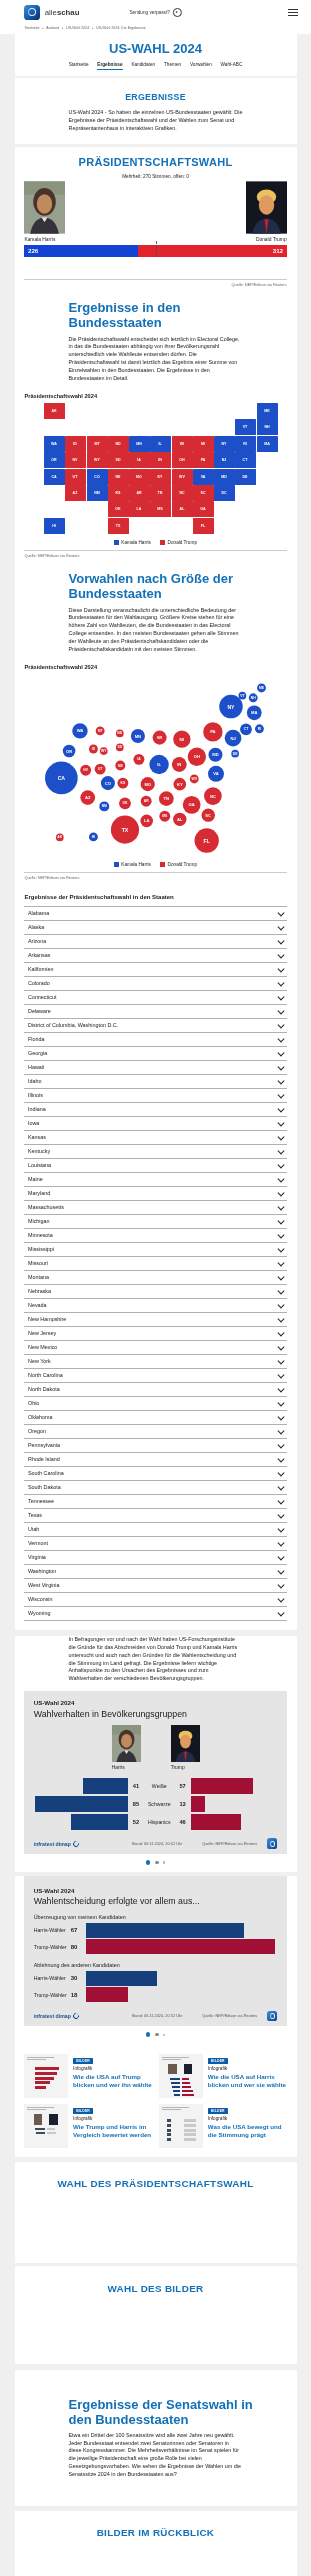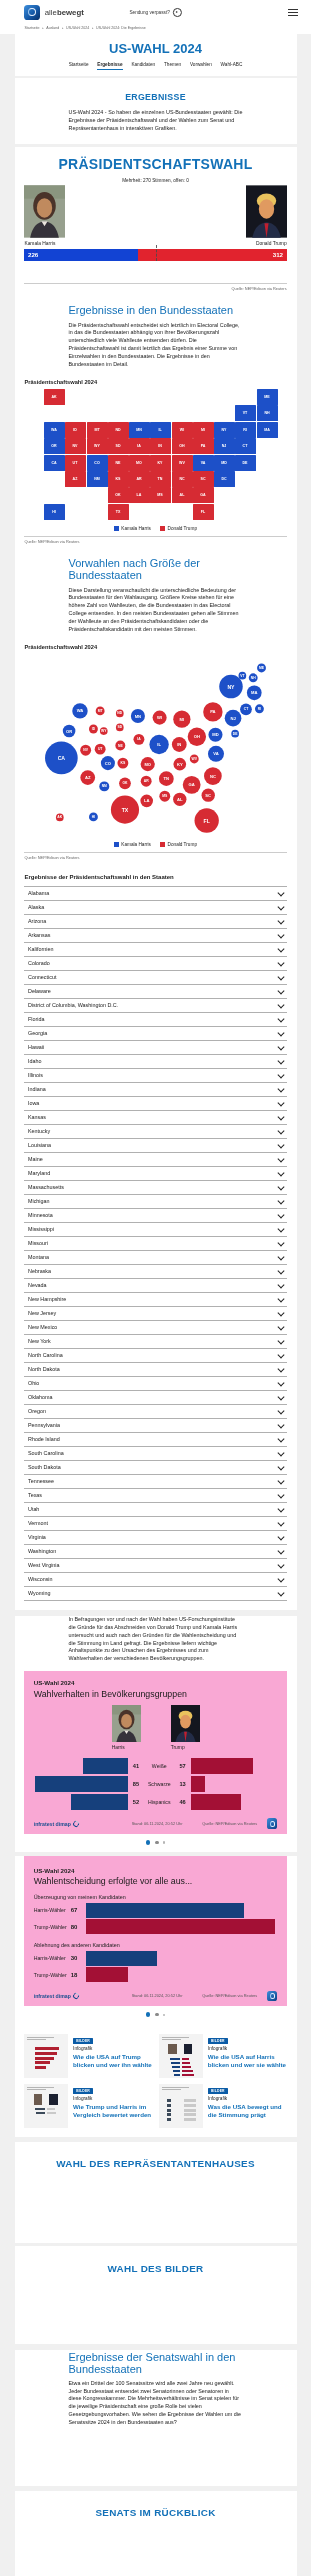--- a/index.html
+++ b/index.html
@@ -9,28 +9,28 @@
   .logo:after{content:"";position:absolute;left:3.6px;top:3.6px;width:6.2px;height:6.2px;border:1.3px solid #e8f2ff;border-radius:50%;border-left-color:#9cc4ef}
   .brand{font-size:7.8px;color:#3a3a3a;margin-left:5.2px}
   .verpasst{position:absolute;left:50%;transform:translateX(-50%);font-size:4.7px;color:#333;display:flex;gap:3.1px;align-items:center}
   .play{width:6.7px;height:6.7px;border:0.7px solid #333;border-radius:50%;position:relative;flex:none}
   .play:after{content:"";position:absolute;left:2.3px;top:1.8px;border-left:2.6px solid #333;border-top:1.6px solid transparent;border-bottom:1.6px solid transparent}
   .burger{margin-left:auto;margin-right:13.5px;width:9.3px;cursor:pointer}
   .burger div{height:1px;background:#333;margin:1.8px 0}
   .breadcrumb{background:#fff;font-size:3.6px;color:#666;padding:1px 0 3.6px 24.4px;display:flex;gap:2.6px;align-items:center}
   .breadcrumb .sep{color:#999;font-size:3.1px}
   .card{background:#fff;margin:0 14.5px 2.6px;position:relative}
-  .sec-title{color:#1371b8;font-size:14px;font-weight:600;text-align:center;letter-spacing:0.3px;margin:0;padding:13.5px 0 2.1px}
+  .sec-title{color:#1371b8;font-size:11px;font-weight:600;text-align:center;letter-spacing:0.3px;margin:0;padding:13.5px 0 2.1px}
   .page-title{color:#1371b8;font-size:13px;font-weight:600;text-align:center;margin:0;padding:7.3px 0 3.1px}
   .tabs{display:flex;justify-content:center;gap:8.8px;font-size:4.7px;padding:3.1px 0 6.2px}
   .tab{color:#222;cursor:pointer;padding-bottom:1.6px}
   .tab.active{font-weight:bold;border-bottom:1px solid #1371b8}
   .center-p{font-size:5.4px;line-height:1.45;margin:5.2px 0 0 54px;width:174px}
   .pad-b{padding-bottom:11.4px}
-  .subhead{color:#1371b8;font-size:11px;font-weight:normal;margin:13.5px 0 0 54px;width:197px}
+  .subhead{color:#1371b8;font-size:13px;font-weight:bold;margin:13.5px 0 0 54px;width:197px}
   .chart-label{font-weight:bold;font-size:5.7px;margin:10.4px 0 4.1px 9.9px}
   .cands{position:relative;height:103px;margin:2.1px 9.9px 0}
   .majority{position:absolute;top:2.1px;left:0;right:0;text-align:center;font-size:4.7px;color:#222}
   .photo{position:absolute;top:9.3px;width:41px;height:53px;overflow:hidden}
   .photo.left{left:0}.photo.right{right:0}
   .cname{position:absolute;top:65px;font-size:4.9px}
   .cname.left{left:0}.cname.right{right:0;text-align:right}
   .evbar{position:absolute;top:73px;left:0;right:0;height:11.4px;display:flex;color:#fff;font-weight:bold;font-size:6.2px}
   .evbar .h{display:flex;align-items:center;padding-left:3.6px}
   .evbar .t{flex:1;display:flex;align-items:center;justify-content:flex-end;padding-right:3.6px}
@@ -40,21 +40,21 @@
   .tilemap{position:relative;height:132px;margin:0 0 0 29px;width:234px}
   .tile{position:absolute;width:21px;height:15.6px;display:flex;align-items:center;justify-content:center;color:#fff;font-size:3.6px;font-weight:bold;border-radius:0.5px}
   .legend{display:flex;justify-content:center;gap:9.3px;font-size:4.7px;align-items:center;padding:5.2px 0 1px}
   .leg-item{display:flex;align-items:center;gap:2.6px}
   .leg-sq{width:4.7px;height:4.7px;flex:none}
   .states-head{font-weight:bold;font-size:6px;margin:14.5px 0 5.2px 9.9px}
   .acc{margin:0 9.9px;padding-bottom:8.3px}
   .acc-row{display:flex;justify-content:space-between;align-items:center;height:13px;border-top:0.5px solid #b0b0b0;font-size:5.4px;padding:0 3.6px;cursor:pointer}
   .acc-row:last-child{border-bottom:0.5px solid #b0b0b0}
   .chev{width:3.6px;height:3.6px;border-right:0.8px solid #222;border-bottom:0.8px solid #222;transform:rotate(45deg) translateY(-1px);flex:none}
-  .gchart{background:#f9a8d4;margin:8.3px 9.9px 0;padding:7.8px 9.3px 5.2px}
+  .gchart{background:#e5e5e5;margin:8.3px 9.9px 0;padding:7.8px 9.3px 5.2px}
   .kicker{font-weight:bold;font-size:6.2px}
   .gtitle{font-size:8.8px;margin:2.6px 0 5.2px;color:#1a1a1a}
   .dphotos{position:relative;height:54px}
   .dp{position:absolute;top:0;width:29px;height:39px;overflow:hidden}
   .dpname{position:absolute;top:41px;font-size:4.9px}
   .demo-row{display:flex;align-items:center;height:16px;margin-bottom:2.1px}
   .dz-h{width:94px;display:flex;justify-content:flex-end}
   .dz-t{flex:1}
   .dbar{height:16px}
   .dnum{width:16.6px;text-align:center;font-weight:bold;font-size:5.7px}
@@ -85,21 +85,21 @@
   .ttitle{font-size:6.2px;font-weight:bold;color:#1371b8;line-height:1.28}
   .bigcard{min-height:99px}
   .fcard{background:#fff;margin:0 14.5px;padding:12.4px 9.9px 4.1px}
   svg text{font-family:"Liberation Sans",sans-serif}
 </style>
 </head>
 <body>
 
 <div class="topbar">
   <div class="logo"></div>
-  <div class="brand"><span>alle</span><b>bewegt</b></div>
+  <div class="brand"><span>alle</span><b>schau</b></div>
   <div class="verpasst">
     <span>Sendung verpasst?</span>
     <span class="play"></span>
   </div>
   <div class="burger">
       <div></div>
       <div></div>
       <div></div>
     </div>
 </div>
@@ -629,21 +629,21 @@
   <div class="dots">
     <div class="dot d1"></div>
     <div class="dot d2"></div>
     <div class="dot d3"></div>
   </div>
 </div>
 
 <div class="card" style="margin-top:4.1px">
   <div class="gchart" style="margin-top:0;padding-top:10.4px">
     <div class="kicker">US-Wahl 2024</div>
-    <div class="gtitle">Wahlentscheidung erfolgte vor alle aus...</div>
+    <div class="gtitle">Wahlentscheidung erfolgte vor allem aus...</div>
     <div id="dec-groups">
         <div class="dec-group">Überzeugung von meinem Kandidaten</div>
         <div class="dec-row">
           <div class="dec-label">Harris-Wähler</div>
           <div class="dec-num">67</div>
           <div class="dec-bar" style="width: 158px; background: rgb(22, 64, 124);"></div>
         </div>
         <div class="dec-row">
           <div class="dec-label">Trump-Wähler</div>
           <div class="dec-num">80</div>
@@ -735,31 +735,31 @@
           <div style="position: absolute; left: 25px; top: 29.6px; width: 11.4px; height: 3.1px; background: rgb(201, 201, 201);"></div>
           <div style="position: absolute; left: 8.3px; top: 34px; width: 3.6px; height: 3.1px; background: rgb(60, 74, 90);"></div>
           <div style="position: absolute; left: 25px; top: 34px; width: 11.4px; height: 3.1px; background: rgb(201, 201, 201);"></div>
         </div>
         <div class="tmeta"><span class="badge">BILDER</span><div class="tkick">Infografik</div><div class="ttitle">Was die USA bewegt und die Stimmung prägt</div></div>
       </div>
     </div>
 </div>
 
 <div class="card bigcard" style="margin-top:4.7px;min-height:101px">
-  <h2 class="sec-title" style="font-size:9.9px;padding-top:16.6px">WAHL DES REPRÄSENTANTENHAUSES</h2>
+  <h2 class="sec-title" style="font-size:9.9px;padding-top:16.6px">WAHL DES PRÄSIDENTSCHAFTSWAHL</h2>
 </div>
 <div class="card bigcard" style="margin-top:3.6px;min-height:98px">
   <h2 class="sec-title" style="font-size:9.9px;padding-top:16.6px">WAHL DES BILDER</h2>
 </div>
 <div class="card" style="margin-top:5.2px;min-height:136px">
-  <div class="subhead" style="margin-top:0;padding-top:1px">Ergebnisse der Senatswahl in den Bundesstaaten</div>
+  <div class="subhead" style="margin-top:0;padding-top:27px">Ergebnisse der Senatswahl in den Bundesstaaten</div>
   <p class="center-p">Etwa ein Drittel der 100 Senatssitze wird alle zwei Jahre neu gewählt. Jeder Bundesstaat entsendet zwei Senatorinnen oder Senatoren in diese Kongresskammer. Die Mehrheitsverhältnisse im Senat spielen für die jeweilige Präsidentschaft eine große Rolle bei vielen Gesetzgebungsvorhaben. Wie sehen die Ergebnisse der Wahlen um die Senatssitze 2024 in den Bundesstaaten aus?</p>
 </div>
 <div class="card bigcard" style="margin-top:5.2px;min-height:100px">
-  <h2 class="sec-title" style="font-size:9.9px;padding-top:16.6px">SENATS IM RÜCKBLICK</h2>
+  <h2 class="sec-title" style="font-size:9.9px;padding-top:16.6px">BILDER IM RÜCKBLICK</h2>
 </div>
 
 <div class="fcard" style="margin-top:4.1px">
   
   
   
 </div>
 
 
 </body></html>

